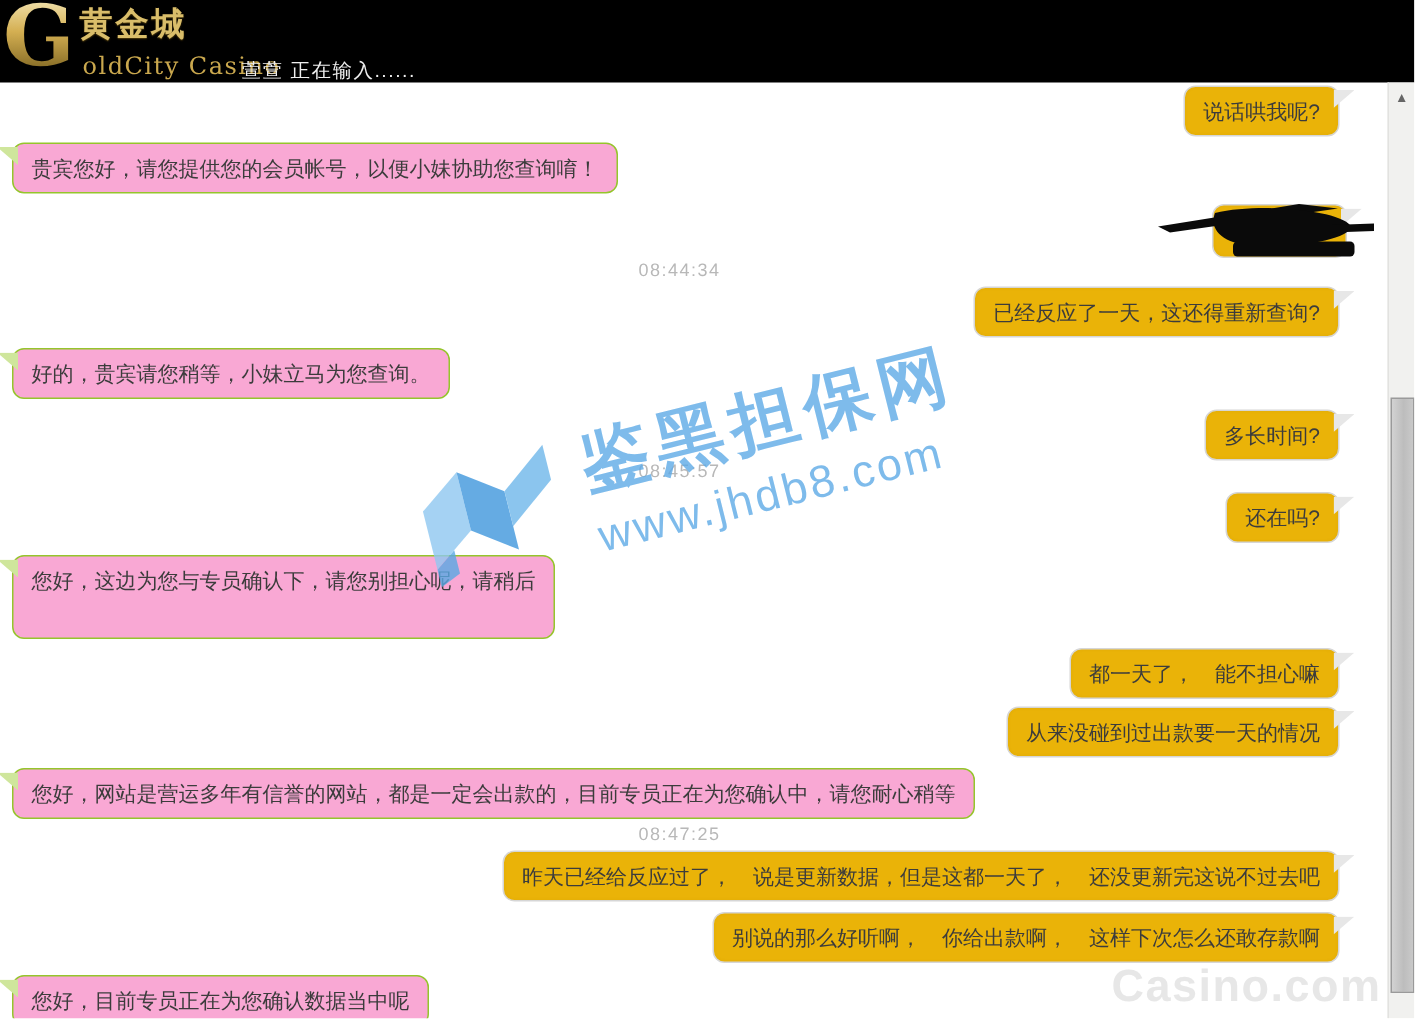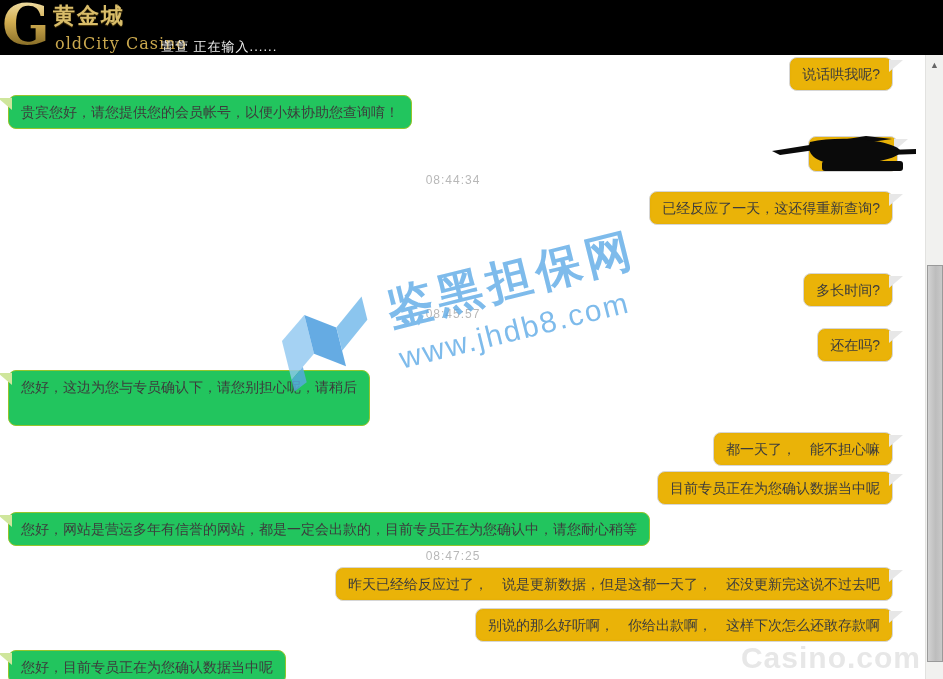--- a/index.html
+++ b/index.html
@@ -35,21 +35,21 @@
   .typing {
     position:absolute; left:161px; top:38px;
     font-size:13px; color:#efefef; letter-spacing:1px;
   }
   
   .bubble {
     position:absolute; z-index:1;
     font-size:14px; line-height:16px; white-space:pre;
     padding:8px 12px; border-radius:8px; color:#3c3c3c;
   }
-  .bubble.left  { background:#22c55e; border:1px solid #95c52c; }
+  .bubble.left  { background:#f9a8d4; border:1px solid #95c52c; }
   .bubble.left::before {
     content:""; position:absolute; left:-11px; top:2px;
     width:14px; height:12px; background:#cfe69c;
     clip-path:polygon(0 0,100% 0,100% 100%);
   }
   .bubble.right { background:#eab308; border:1px solid #d6d6d6;
     box-shadow:inset 0 0 3px rgba(0,0,0,0.04); }
   .bubble.right::before {
     content:""; position:absolute; right:-11px; top:2px;
     width:14px; height:12px; background:#e7e7e7;
@@ -111,28 +111,29 @@
   <svg class="scribble" width="148" height="48" viewBox="0 0 148 48">
     <polygon points="2,21 96,6 122,9 10,25" fill="#0a0a0a"></polygon>
     <path d="M40,12 C70,5 122,10 130,20 C134,28 100,35 70,34 C50,34 35,26 40,12 Z" fill="#0a0a0a"></path>
     <rect x="52" y="31" width="81" height="10" rx="3" fill="#0a0a0a"></rect>
     <polygon points="118,20 146,19 146,24 118,25" fill="#0a0a0a"></polygon>
   </svg>
 
   <div class="timestamp" style="top:173px;">08:44:34</div>
 
   <div class="bubble right" style="right:50px; top:191px;">已经反应了一天，这还得重新查询?</div>
+  <div class="bubble left" style="left:8px;  top:232px;">好的，贵宾请您稍等，小妹立马为您查询。</div>
   <div class="bubble right" style="right:50px; top:273px;">多长时间?</div>
 
   <div class="timestamp" style="top:307px;">08:45:57</div>
 
   <div class="bubble left tall" style="left:8px; top:370px;">您好，这边为您与专员确认下，请您别担心呢，请稍后</div>
   <div class="bubble right" style="right:50px; top:328px;">还在吗?</div>
   <div class="bubble right" style="right:50px; top:432px;">都一天了，　能不担心嘛</div>
-  <div class="bubble right" style="right:50px; top:471px;">目前专员正在为您确认数据当中呢</div>
+  <div class="bubble right" style="right:50px; top:471px;">从来没碰到过出款要一天的情况</div>
   <div class="bubble left" style="left:8px;  top:512px;">您好，网站是营运多年有信誉的网站，都是一定会出款的，目前专员正在为您确认中，请您耐心稍等</div>
 
   <div class="timestamp" style="top:549px;">08:47:25</div>
 
   <div class="bubble right" style="right:50px; top:567px;">昨天已经给反应过了，　说是更新数据，但是这都一天了，　还没更新完这说不过去吧</div>
   <div class="bubble right" style="right:50px; top:608px;">别说的那么好听啊，　你给出款啊，　这样下次怎么还敢存款啊</div>
   <div class="bubble left" style="left:8px;  top:650px;">您好，目前专员正在为您确认数据当中呢</div>
 
   <div class="watermark">
     <svg width="100" height="92" viewBox="0 0 100 92">

